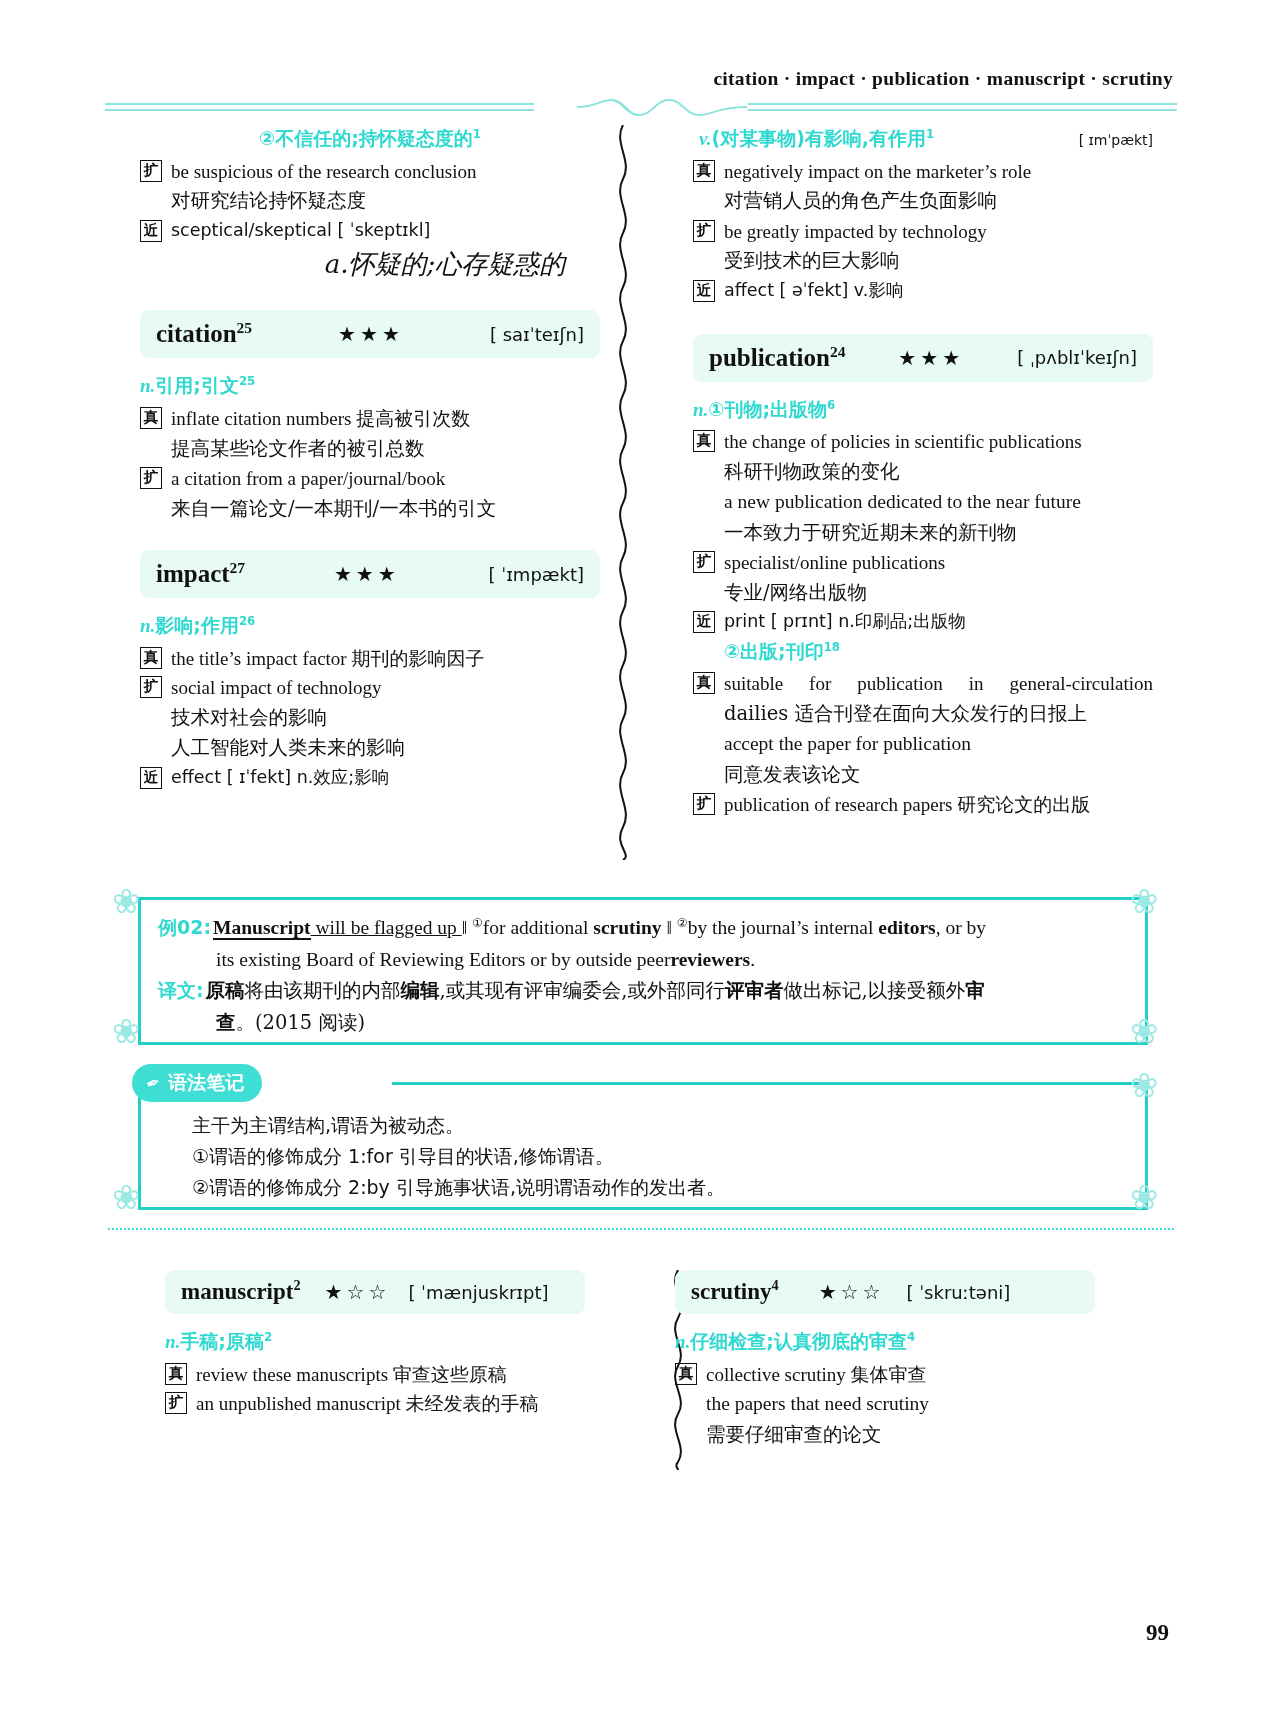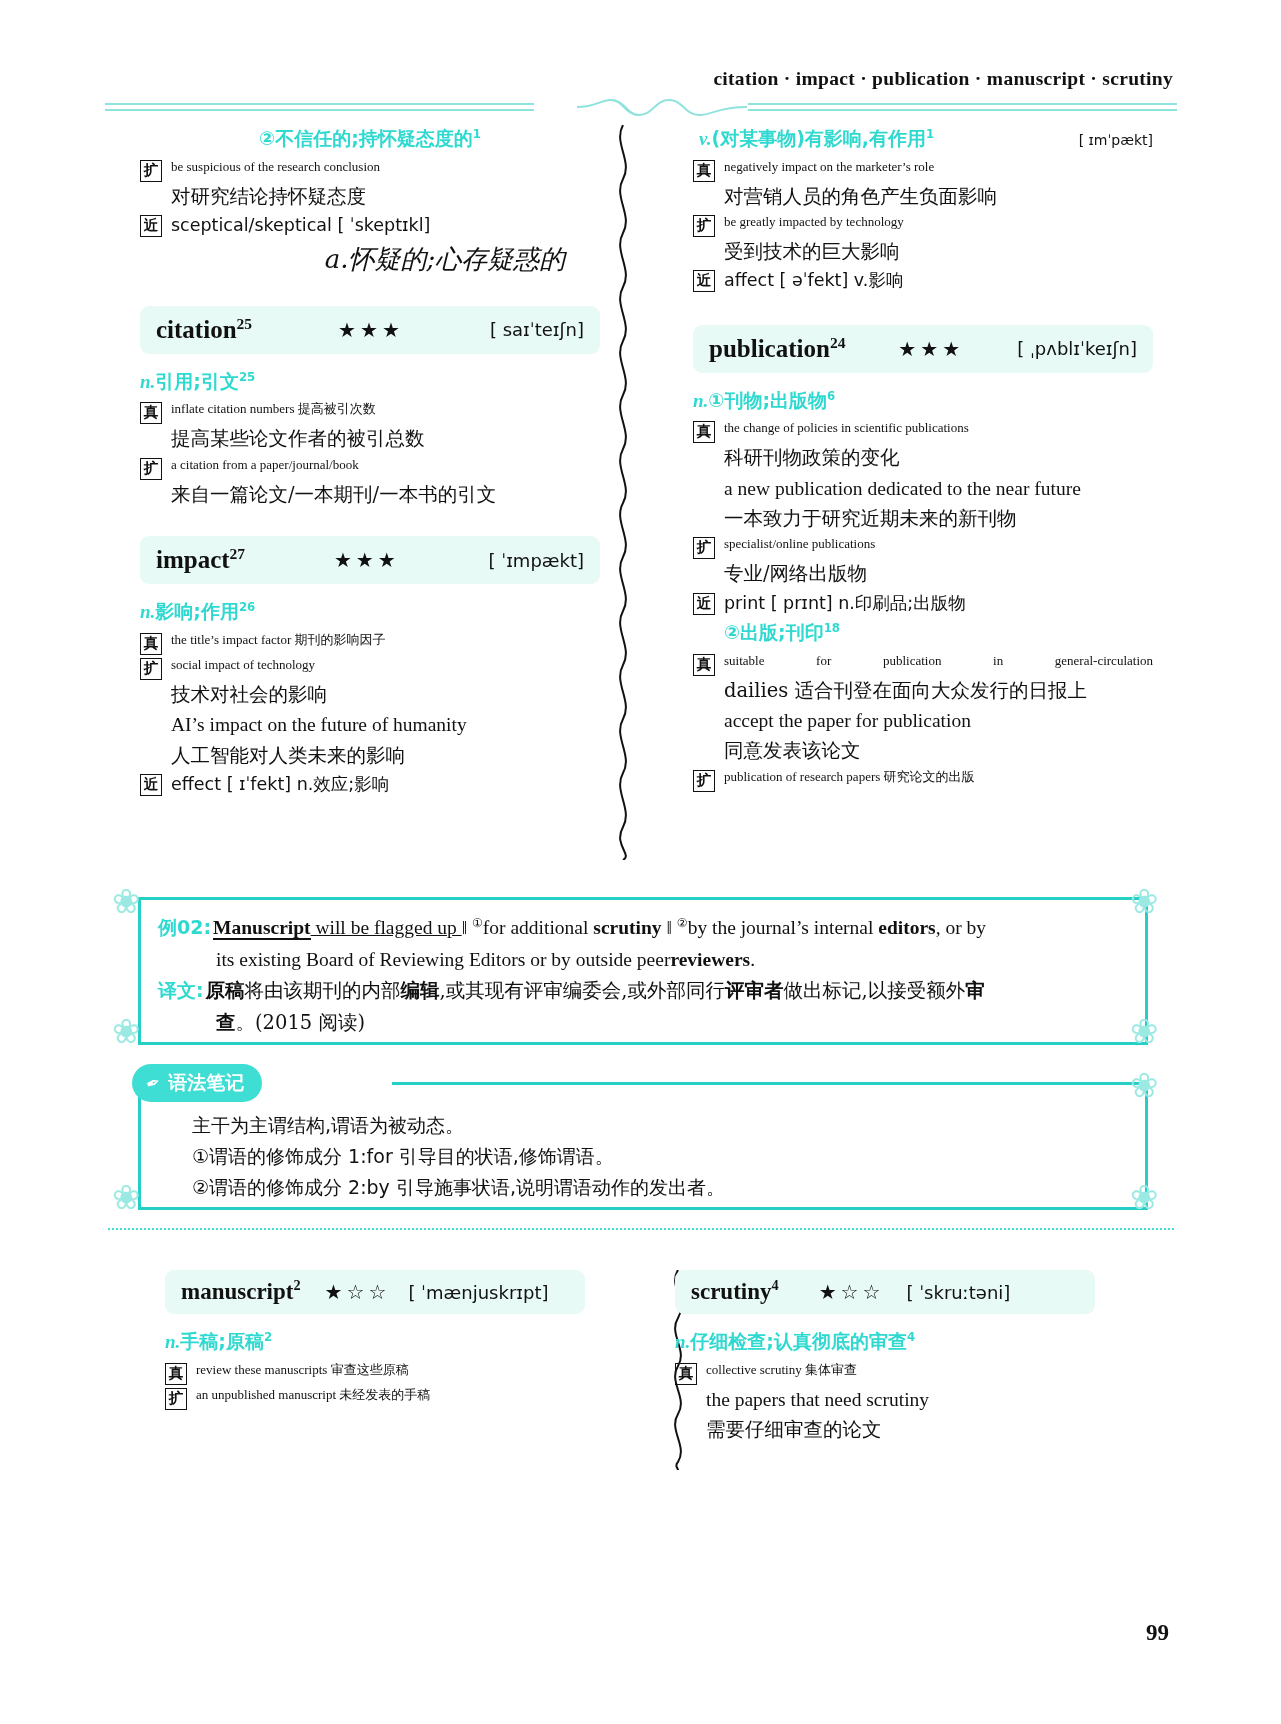--- a/index.html
+++ b/index.html
@@ -43,21 +43,21 @@
   .sense.center{text-align:center;}
   sup{font-size:.62em;vertical-align:super;line-height:0;}
 
   .row{display:flex;align-items:flex-start;margin:0;line-height:1.56;}
   .tag{
     flex:0 0 auto;width:22px;height:22px;margin-right:9px;margin-top:3px;
     border:1.4px solid #111;font-size:14.5px;line-height:19px;text-align:center;
     font-family:"DejaVu Sans","Liberation Sans",sans-serif;font-weight:bold;
     box-sizing:border-box;
   }
-  .txt{flex:1 1 auto;font-size:13px;}
+  .txt{flex:1 1 auto;font-size:19px;}
   .cn{font-family:"DejaVu Serif","Liberation Serif",serif;}
   .indent{padding-left:31px;font-size:19.5px;line-height:1.56;}
   .indent2{padding-left:150px;font-size:26px;line-height:1.56;text-align:center;}
   .ipa{font-family:"DejaVu Sans","Liberation Sans",sans-serif;font-size:17.5px;}
 
   
   .wordcard{
     background:#e8faf6;border-radius:9px;
     height:48px;display:flex;align-items:center;
     padding:0 16px;margin:26px 0 14px 0;box-sizing:border-box;
@@ -191,21 +191,20 @@
 
       <div class="row">
         <div class="tag">真</div>
         <div class="txt">the title’s impact factor 期刊的影响因子</div>
       </div>
       <div class="row">
         <div class="tag">扩</div>
         <div class="txt">social impact of technology</div>
       </div>
       <div class="indent cn">技术对社会的影响</div>
-      <div class="indent">AI’s impact on the future of humanity</div>
       <div class="indent cn">人工智能对人类未来的影响</div>
       <div class="row">
         <div class="tag">近</div>
         <div class="txt ipa">effect [ ɪˈfekt] n.效应;影响</div>
       </div>
     </div>
 
     <div class="col colR">
 
       <div style="display:flex;align-items:baseline;">

